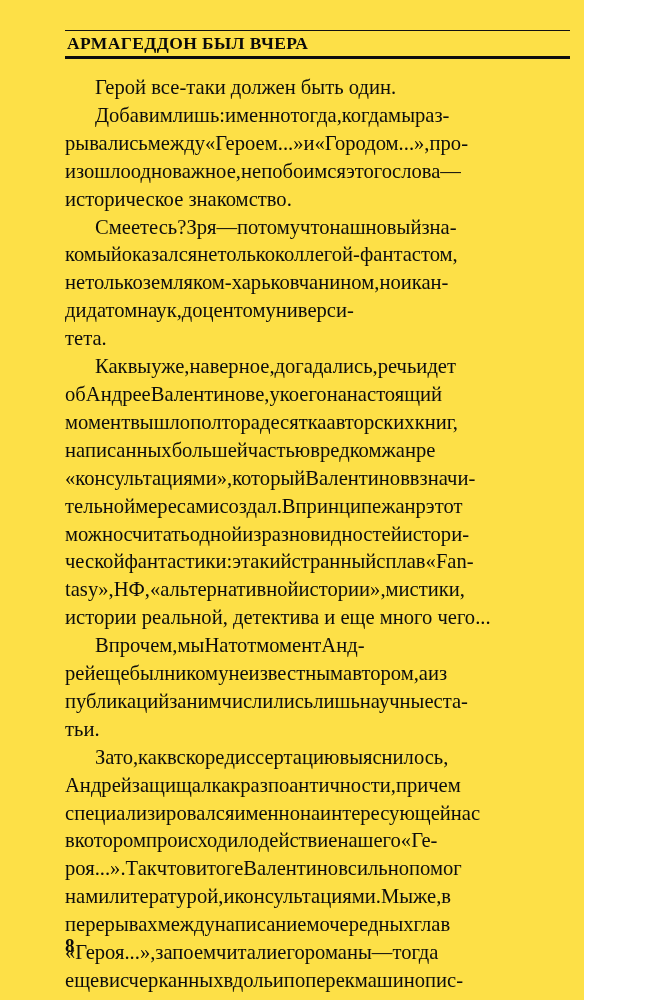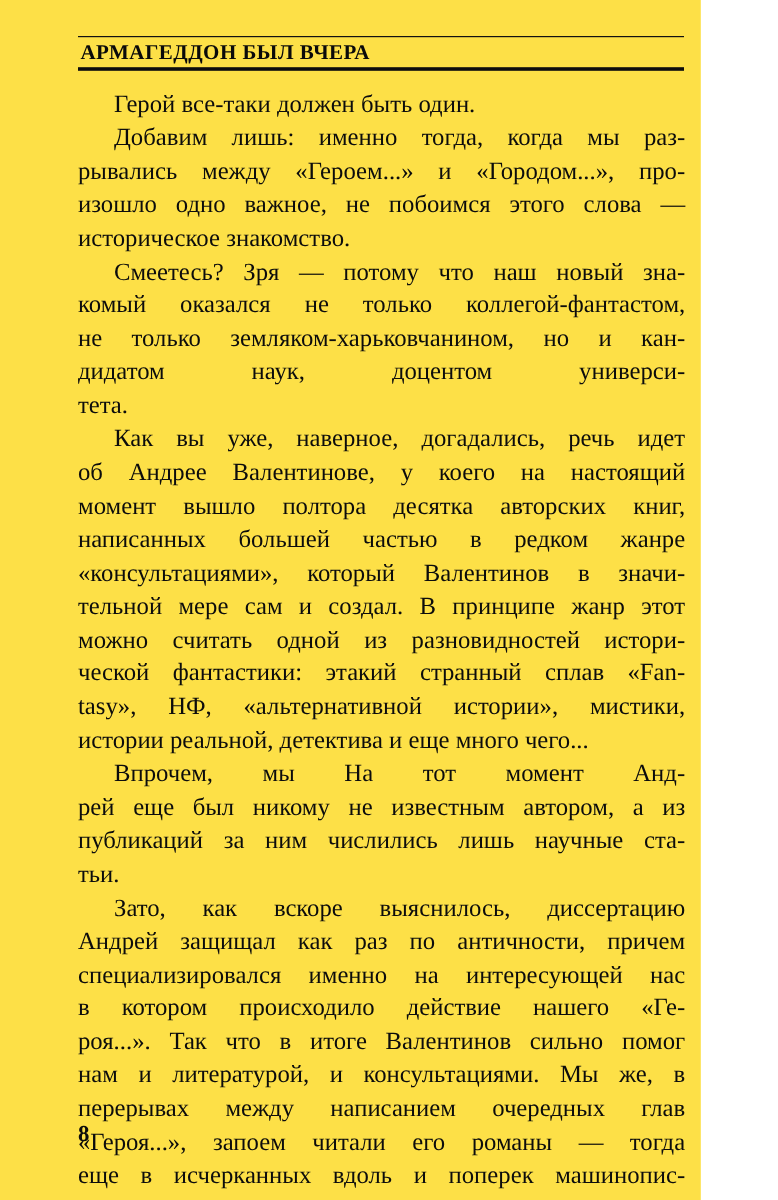--- a/index.html
+++ b/index.html
@@ -67,21 +67,20 @@
     font-size: 20.6px;
     line-height: 27.9px;
     color: #0c0c0c;
     white-space: pre;
     font-family: "Liberation Serif", "DejaVu Serif", serif;
   }
 
   
   .line.justify {
     display: flex;
-    justify-content: space-between;
     white-space: normal;
   }
   .line.justify > span.w {
     white-space: pre;
   }
 
   .line.indent {
     text-indent: 0;
   }
   .line.indent.justify {
@@ -288,22 +287,22 @@
           <span class="w">научные</span>
           <span class="w">ста-</span>
         </div>
         <div class="line">тьи.</div>
       </div>
       <div class="para">
         <div class="line justify indent">
           <span class="w">Зато,</span>
           <span class="w">как</span>
           <span class="w">вскоре</span>
+          <span class="w">диссертацию</span>
           <span class="w">выяснилось,</span>
-          <span class="w">диссертацию</span>
         </div>
         <div class="line justify">
           <span class="w">Андрей</span>
           <span class="w">защищал</span>
           <span class="w">как</span>
           <span class="w">раз</span>
           <span class="w">по</span>
           <span class="w">античности,</span>
           <span class="w">причем</span>
         </div>

